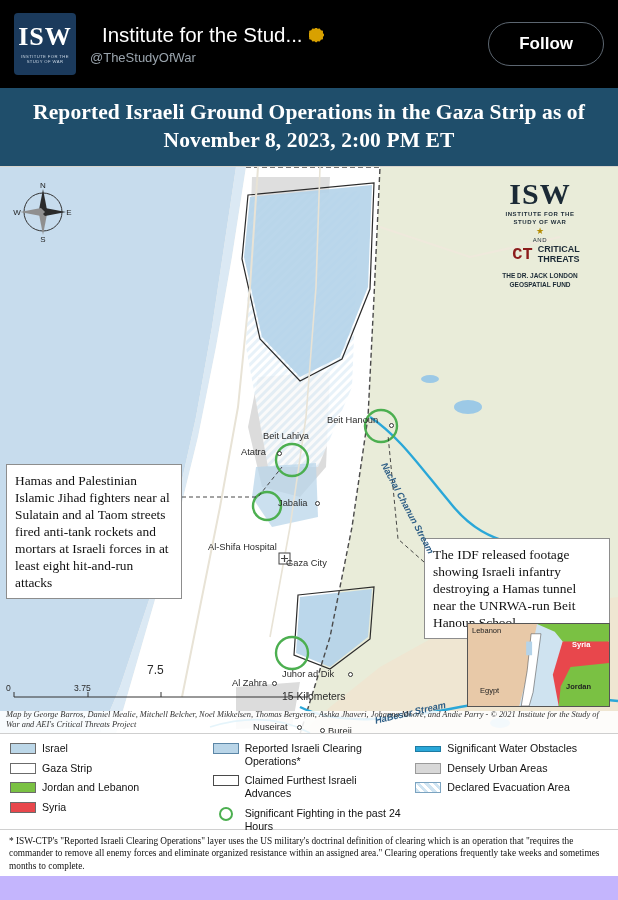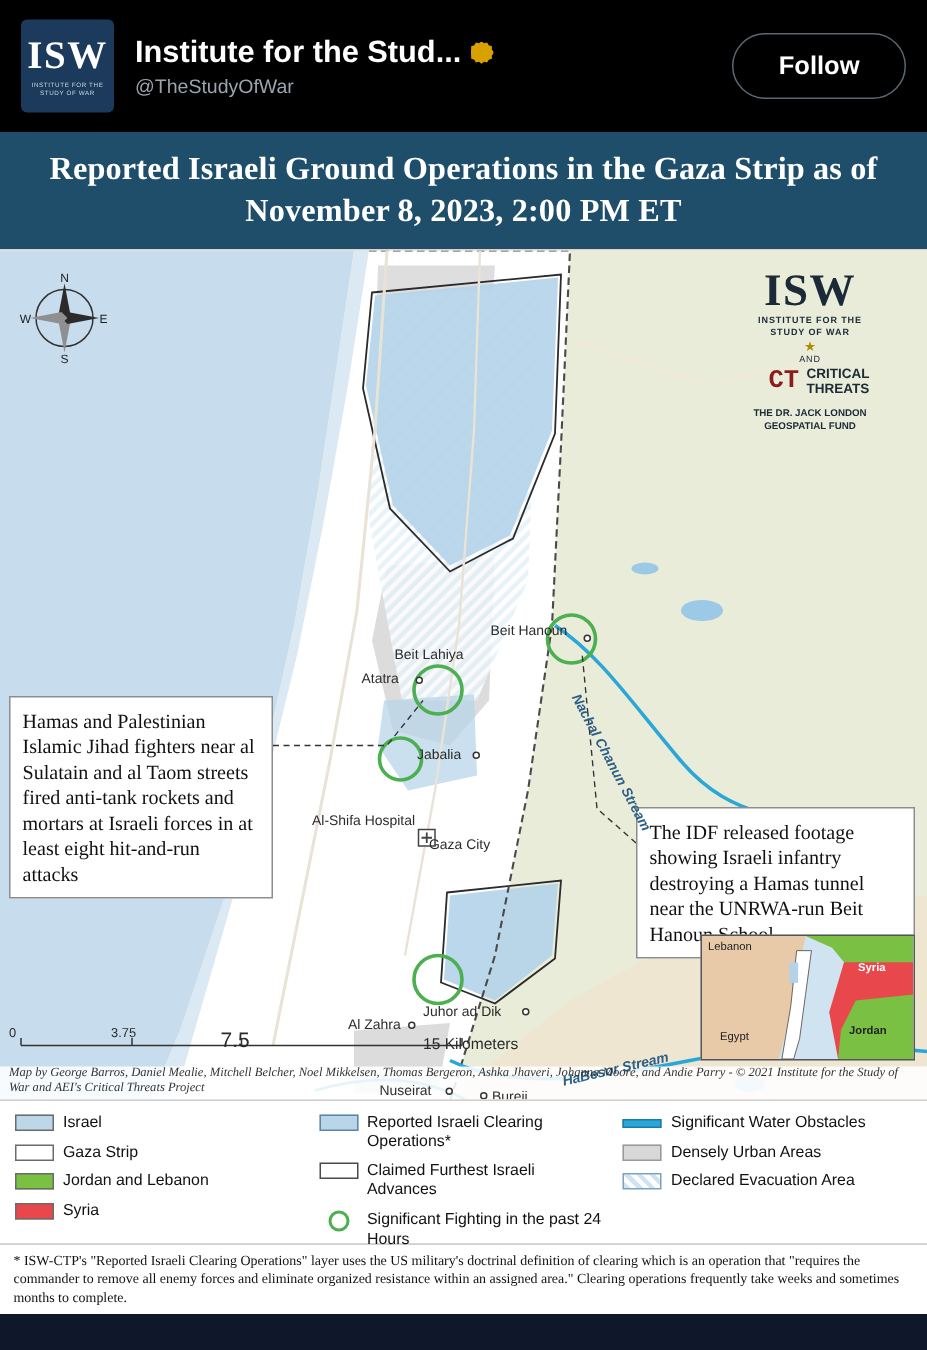--- a/index.html
+++ b/index.html
@@ -4,21 +4,21 @@
 <style>
   * { box-sizing: border-box; }
   html, body { margin: 0; padding: 0; }
   body {
     width: 618px;
     height: 900px;
     background: #000;
     font-family: "Liberation Sans", sans-serif;
     overflow: hidden;
   }
-  .page { position: relative; width: 618px; height: 900px; background: #0f172a; }
+  .page { position: relative; width: 618px; height: 900px; background: #c4b5fd; }
 
   
   .header {
     position: relative;
     height: 88px;
     background: #000;
     display: flex;
     align-items: center;
     padding: 0 14px;
   }
@@ -35,22 +35,22 @@
     color: #fff; font-weight: bold; font-size: 26px;
     font-family: "Liberation Serif", serif;
     letter-spacing: 1px; line-height: 1;
   }
   .avatar .isw-sub {
     color: #c9d6e4; font-size: 4.2px; letter-spacing: .4px;
     margin-top: 4px; text-align: center; line-height: 1.2;
   }
   .names { margin-left: 14px; flex: 1 1 auto; min-width: 0; }
   .display-name {
-    color: #fff; font-size: 20.5px; font-weight: bold;
-    line-height: 1.15; white-space: nowrap; display: flex; align-items: center;
+    color: #fff; font-size: 20.5px; font-weight: normal;
+    line-height: 1.15; white-space: nowrap; display: flex; align-items: center; margin-left: 12px;
   }
   .verified {
     display: inline-block; width: 15px; height: 15px; margin-left: 6px;
     background: #d8a100;
     clip-path: polygon(50% 0%,61% 9%,75% 6%,82% 18%,96% 22%,96% 37%,106% 50%,96% 63%,96% 78%,82% 82%,75% 94%,61% 91%,50% 100%,39% 91%,25% 94%,18% 82%,4% 78%,4% 63%,-6% 50%,4% 37%,4% 22%,18% 18%,25% 6%,39% 9%);
     position: relative; flex: 0 0 auto;
   }
   .handle { color: #9aa4ad; font-size: 13px; margin-top: 3px; }
   .follow-btn {
     border: 1.5px solid #5c6670;
@@ -342,21 +342,21 @@
 
     <svg class="scalebar" viewBox="0 0 330 22">
       <line x1="6" y1="13" x2="300" y2="13" stroke="#333" stroke-width="1"></line>
       <line x1="6" y1="8" x2="6" y2="13" stroke="#333" stroke-width="1"></line>
       <line x1="80" y1="8" x2="80" y2="13" stroke="#333" stroke-width="1"></line>
       <line x1="153" y1="8" x2="153" y2="13" stroke="#333" stroke-width="1"></line>
       <line x1="300" y1="8" x2="300" y2="13" stroke="#333" stroke-width="1"></line>
     </svg>
     <div class="mlabel" style="left:6px; bottom:40px; font-size:8.6px;">0</div>
     <div class="mlabel" style="left:74px; bottom:40px; font-size:8.6px;">3.75</div>
-    <div class="mlabel" style="left:147px; bottom:32px; font-size:14px;">7.5</div>
+    <div class="mlabel" style="left:147px; bottom:56px; font-size:12px;">7.5</div>
     <div class="mlabel" style="left:282px; bottom:31px; font-size:10.4px;">15 Kilometers</div>
 
     <div class="credit">Map by George Barros, Daniel Mealie, Mitchell Belcher, Noel Mikkelsen, Thomas Bergeron, Ashka Jhaveri, Johanna Moore, and Andie Parry - © 2021 Institute for the Study of War and AEI's Critical Threats Project</div>
 
     <div class="inset">
       <svg viewBox="0 0 143 84" preserveAspectRatio="none" style="position:absolute;inset:0;width:100%;height:100%;">
         <rect width="143" height="84" fill="#cfe3f0"></rect>
         <path d="M0,0 L70,0 L64,30 L58,60 L52,84 L0,84 Z" fill="#e8c9a8"></path>
         <path d="M70,0 L143,0 L143,18 L120,26 L96,18 L88,8 Z" fill="#7ac143"></path>
         <path d="M96,18 L143,18 L143,84 L92,84 L86,52 Z" fill="#e8474c"></path>

